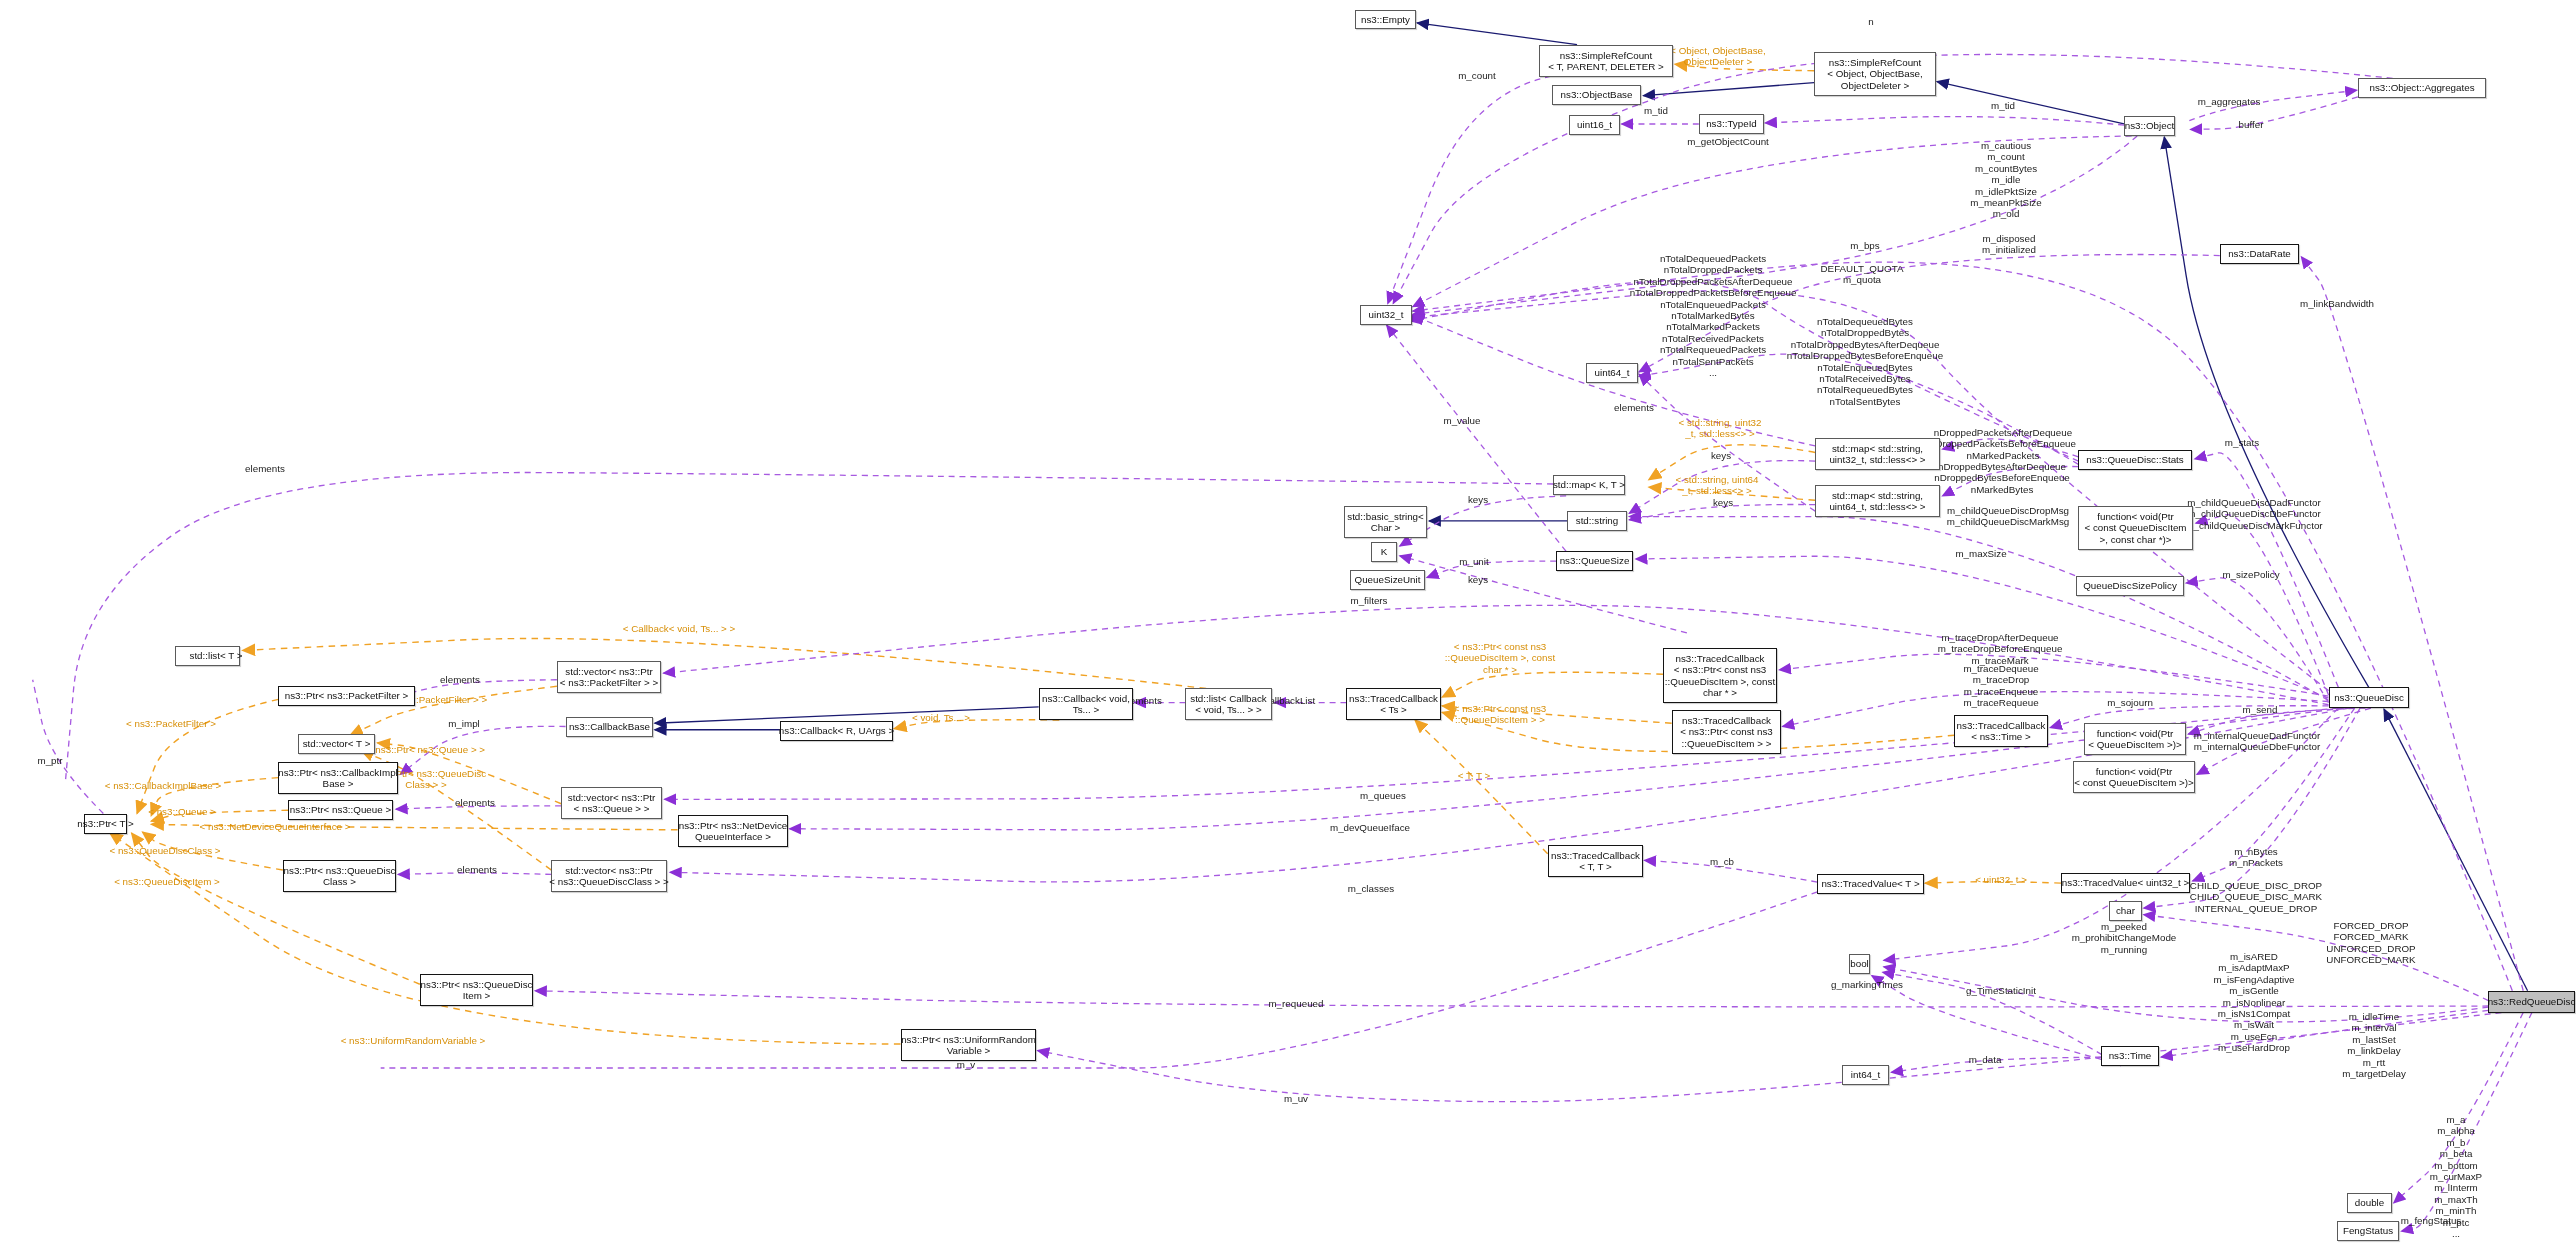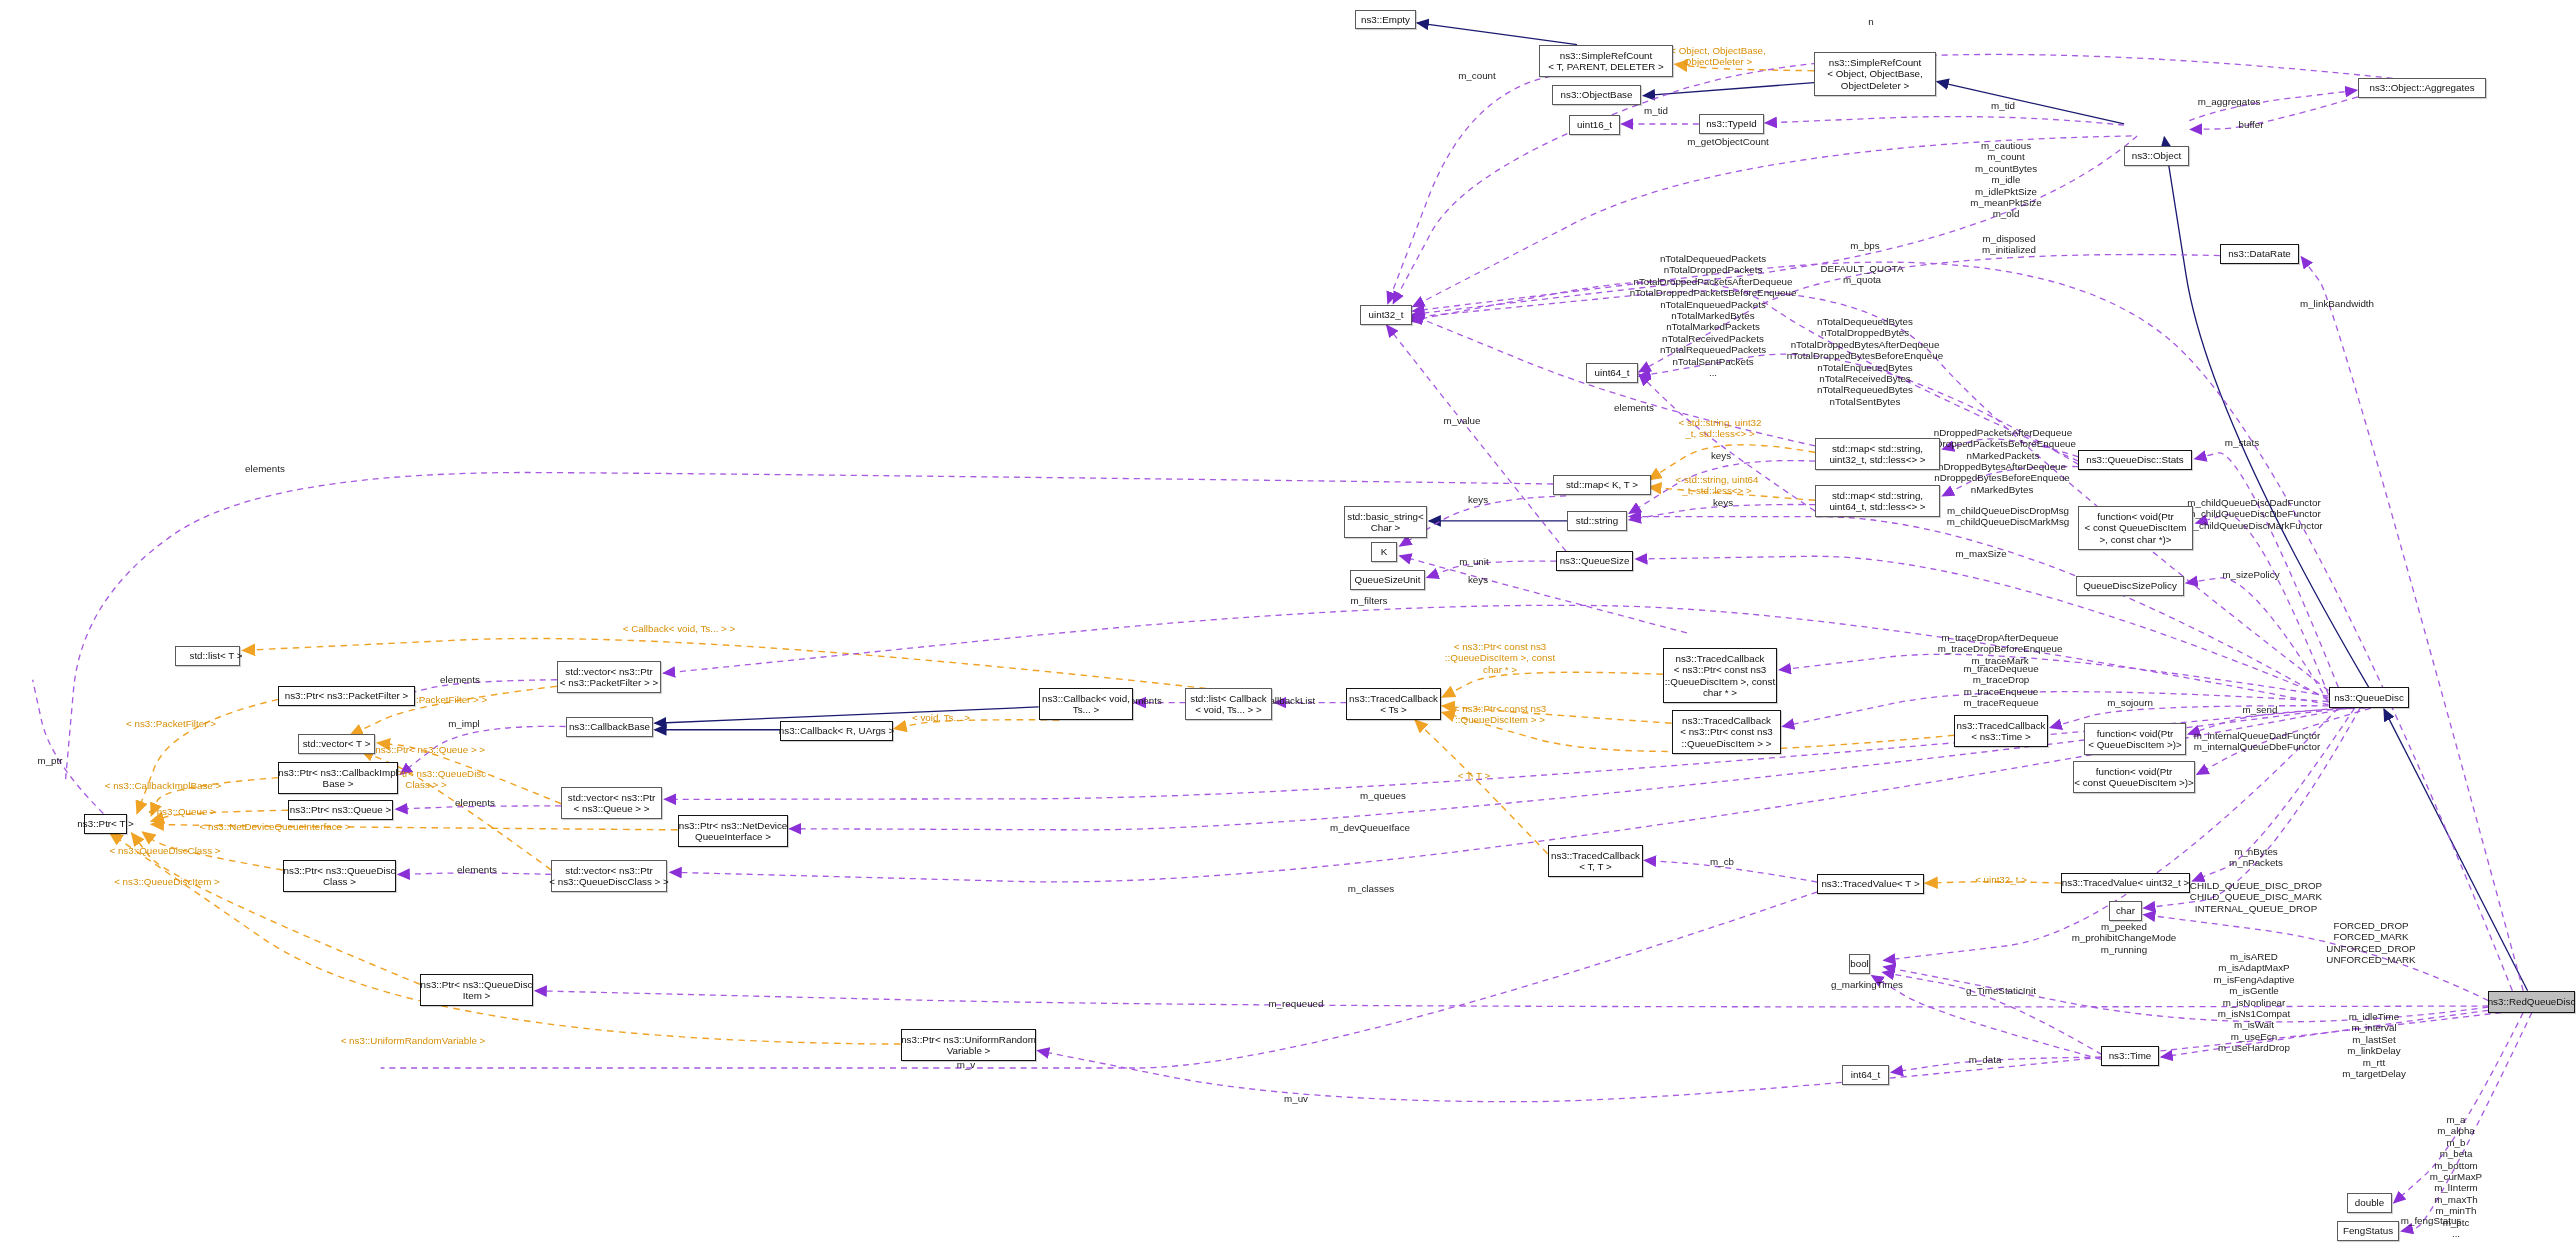--- a/index.html
+++ b/index.html
@@ -127,26 +127,26 @@
     </svg>
     <div class="node" style="left: 1355px; top: 9.8px; width: 61px; min-height: 19.6px;">ns3::Empty</div>
     <div class="node" style="left: 1539px; top: 45px; width: 134px; min-height: 32px;">ns3::SimpleRefCount
 &lt; T, PARENT, DELETER &gt;</div>
     <div class="node" style="left: 1552px; top: 85px; width: 89px; min-height: 19.6px;">ns3::ObjectBase</div>
     <div class="node" style="left: 1814px; top: 52px; width: 122px; min-height: 44px;">ns3::SimpleRefCount
 &lt; Object, ObjectBase,
 ObjectDeleter &gt;</div>
     <div class="node" style="left: 1569px; top: 115px; width: 51px; min-height: 19.6px;">uint16_t</div>
     <div class="node" style="left: 1699px; top: 114px; width: 65px; min-height: 19.6px;">ns3::TypeId</div>
-    <div class="node" style="left: 2124px; top: 116px; width: 65px; min-height: 19.6px; margin-top: 30px;">ns3::Object</div>
+    <div class="node" style="left: 2124px; top: 116px; width: 51px; min-height: 19.6px;">ns3::Object</div>
     <div class="node" style="left: 2358px; top: 78px; width: 128px; min-height: 19.6px;">ns3::Object::Aggregates</div>
     <div class="node" style="left: 1360px; top: 305px; width: 52px; min-height: 19.6px;">uint32_t</div>
     <div class="node bold" style="left: 2220px; top: 244px; width: 79px; min-height: 19.6px;">ns3::DataRate</div>
     <div class="node" style="left: 1586px; top: 363px; width: 52px; min-height: 19.6px;">uint64_t</div>
-    <div class="node" style="left: 1553px; top: 475px; width: 98px; min-height: 19.6px;">std::map&lt; K, T &gt;</div>
+    <div class="node" style="left: 1553px; top: 475px; width: 72px; min-height: 19.6px;">std::map&lt; K, T &gt;</div>
     <div class="node" style="left: 1815px; top: 438px; width: 125px; min-height: 32px;">std::map&lt; std::string,
 uint32_t, std::less&lt;&gt; &gt;</div>
     <div class="node" style="left: 1815px; top: 485px; width: 125px; min-height: 32px;">std::map&lt; std::string,
 uint64_t, std::less&lt;&gt; &gt;</div>
     <div class="node bold" style="left: 2078px; top: 450px; width: 114px; min-height: 19.6px;">ns3::QueueDisc::Stats</div>
     <div class="node" style="left: 1344px; top: 506px; width: 83px; min-height: 32px;">std::basic_string&lt;
 Char &gt;</div>
     <div class="node" style="left: 1567px; top: 511px; width: 60px; min-height: 19.6px;">std::string</div>
     <div class="node" style="left: 1371px; top: 542px; width: 26px; min-height: 19.6px;">K</div>
     <div class="node bold" style="left: 1556px; top: 551px; width: 77px; min-height: 19.6px;">ns3::QueueSize</div>

